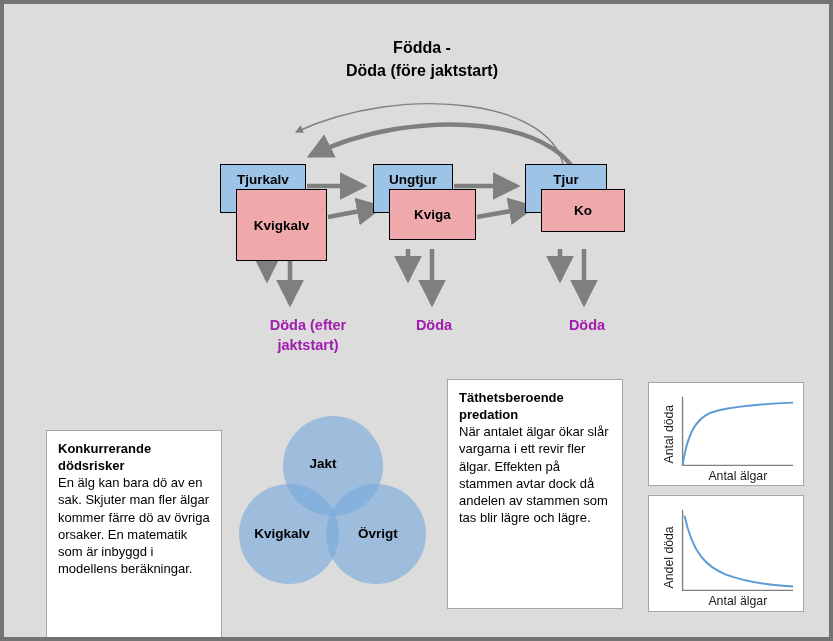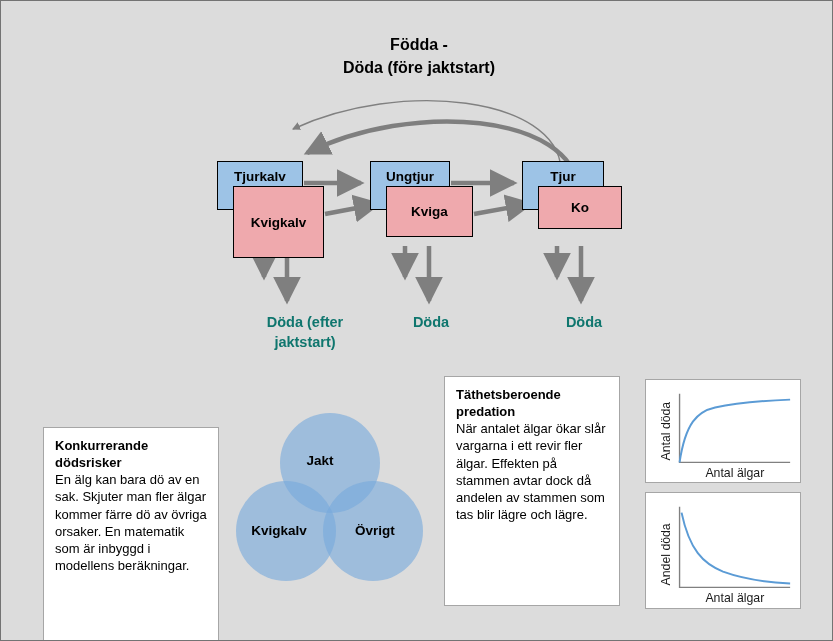--- a/index.html
+++ b/index.html
@@ -5,21 +5,21 @@
   html,body{margin:0;padding:0;}
   body{
     width:833px;height:641px;
     background:#ffffff;
     font-family:"Liberation Sans", sans-serif;
   }
   #stage{
     position:relative;
     width:833px;height:641px;
     background:#dcdcdc;
-    border:1px solid #737373;
+    border:4px solid #737373;
     box-sizing:border-box;
     overflow:hidden;
   }
 
   
   #flow-svg{position:absolute;left:0;top:0;width:833px;height:365px;}
 
   .title-text{
     position:absolute;
     text-align:center;
@@ -52,21 +52,21 @@
   
   #node-kvigkalv{left:232px;top:185px;width:91px;height:72px;}
   #node-kviga   {left:385px;top:185px;width:87px;height:51px;}
   #node-ko      {left:537px;top:185px;width:84px;height:43px;}
 
   .death-label{
     position:absolute;
     text-align:center;
     font-weight:bold;
     font-size:14.5px;
-    color:#0f766e;
+    color:#a21caf;
     line-height:1.35;
     white-space:pre-line;
   }
   #death-1{left:214px;top:312px;width:180px;}
   #death-2{left:370px;top:312px;width:120px;}
   #death-3{left:523px;top:312px;width:120px;}
 
   
   .panel{
     position:absolute;

